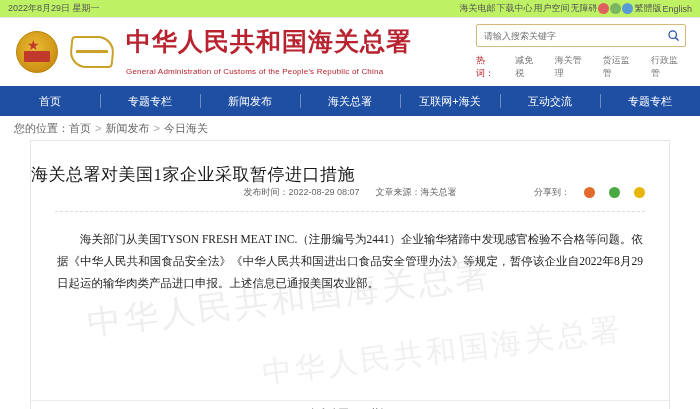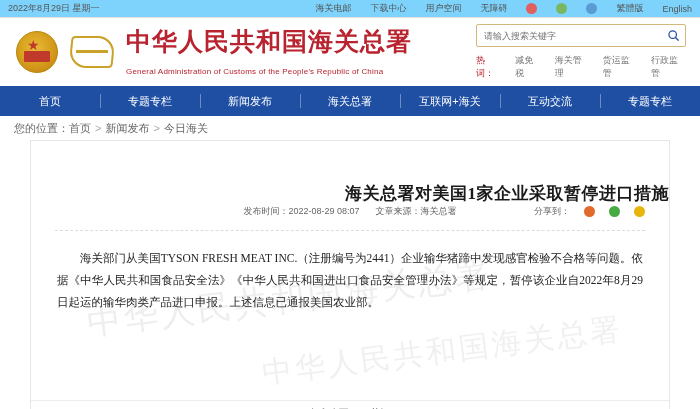--- a/index.html
+++ b/index.html
@@ -8,34 +8,34 @@
     width: 700px; height: 409px;
     font-family: "Liberation Sans", sans-serif;
     background: #ffffff;
     overflow: hidden;
   }
   .page { width: 700px; height: 409px; position: relative; background: #fff; }
 
   
   .topbar {
     height: 18px;
-    background: #7dd3fc;
+    background: #bef264;
     border-bottom: 1px solid #e2e2e2;
     display: flex;
     align-items: center;
     padding: 0 8px;
     font-size: 9px;
     color: #666;
   }
   .topbar .date { color: #555; }
   .topbar .links {
     margin-left: auto;
     display: flex;
     align-items: center;
-    gap: 19px;
+    gap: 1px;
   }
   .topbar .links span { color: #555; cursor: pointer; }
   .sns {
     width: 11px; height: 11px; border-radius: 50%;
     display: inline-block;
   }
   .sns.weibo { background: #e06060; }
   .sns.wechat { background: #7bb661; }
   .sns.app { background: #5a9bd4; }
 
@@ -192,26 +192,26 @@
     white-space: nowrap;
     pointer-events: none;
     font-family: "Liberation Serif", serif;
   }
   .watermark.wm2 {
     left: 230px; top: 190px; font-size: 30px;
     color: rgba(200,200,200,.28);
     transform: rotate(-7deg);
   }
   .art-title {
-    text-align: right;
+    text-align: left;
     font-family: "Liberation Serif", serif;
     font-size: 17px;
-    font-weight: bold;
+    font-weight: normal;
     color: #1a1a1a;
-    margin-top: 41px;
+    margin-top: 22px;
     letter-spacing: .5px;
   }
   .meta {
     display: flex;
     align-items: flex-start;
     justify-content: center;
     gap: 16px;
     font-size: 9px;
     color: #666;
     padding: 0 24px;

